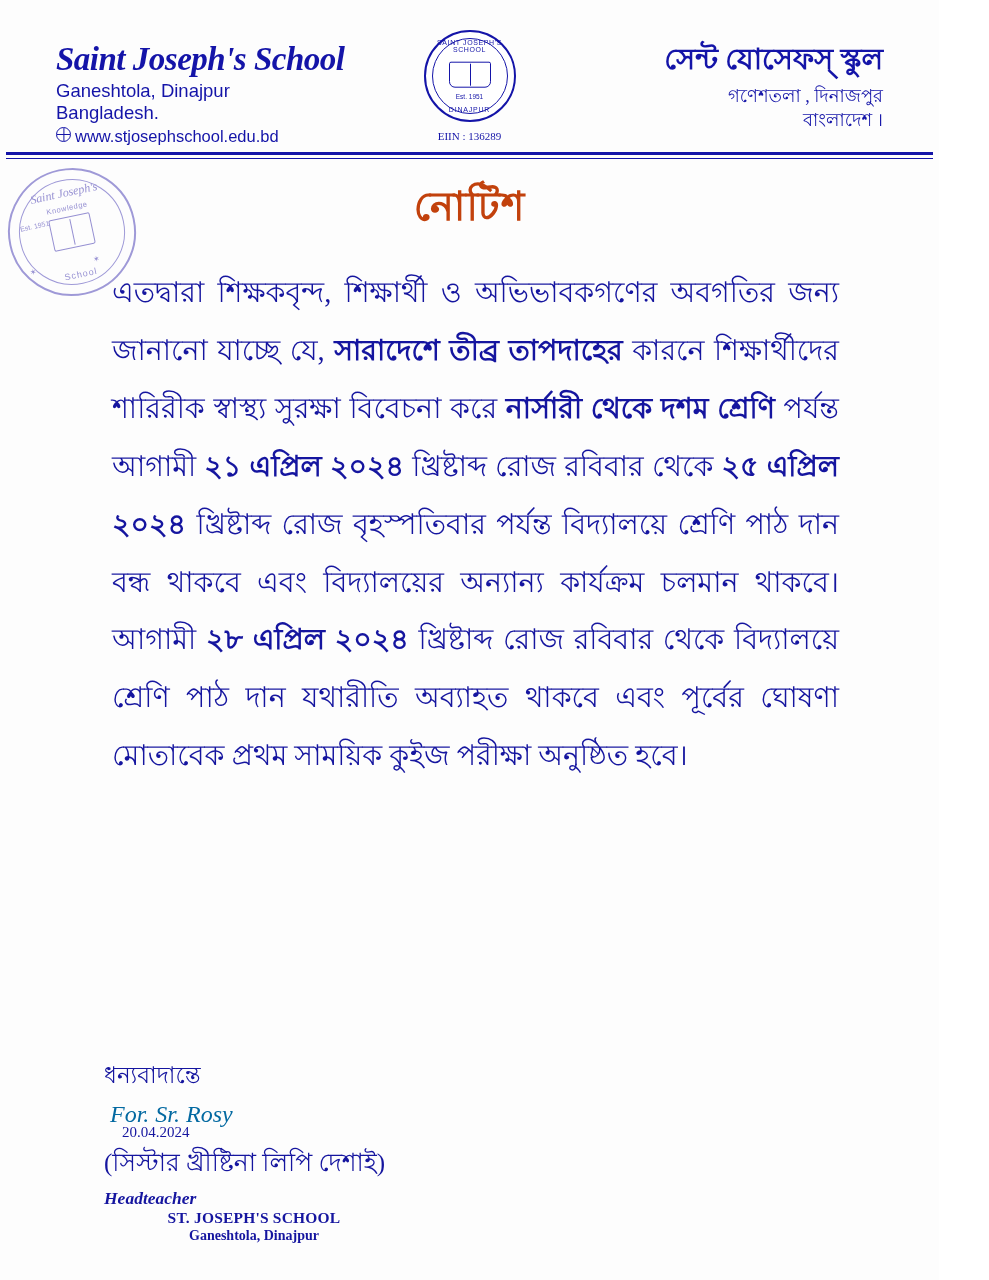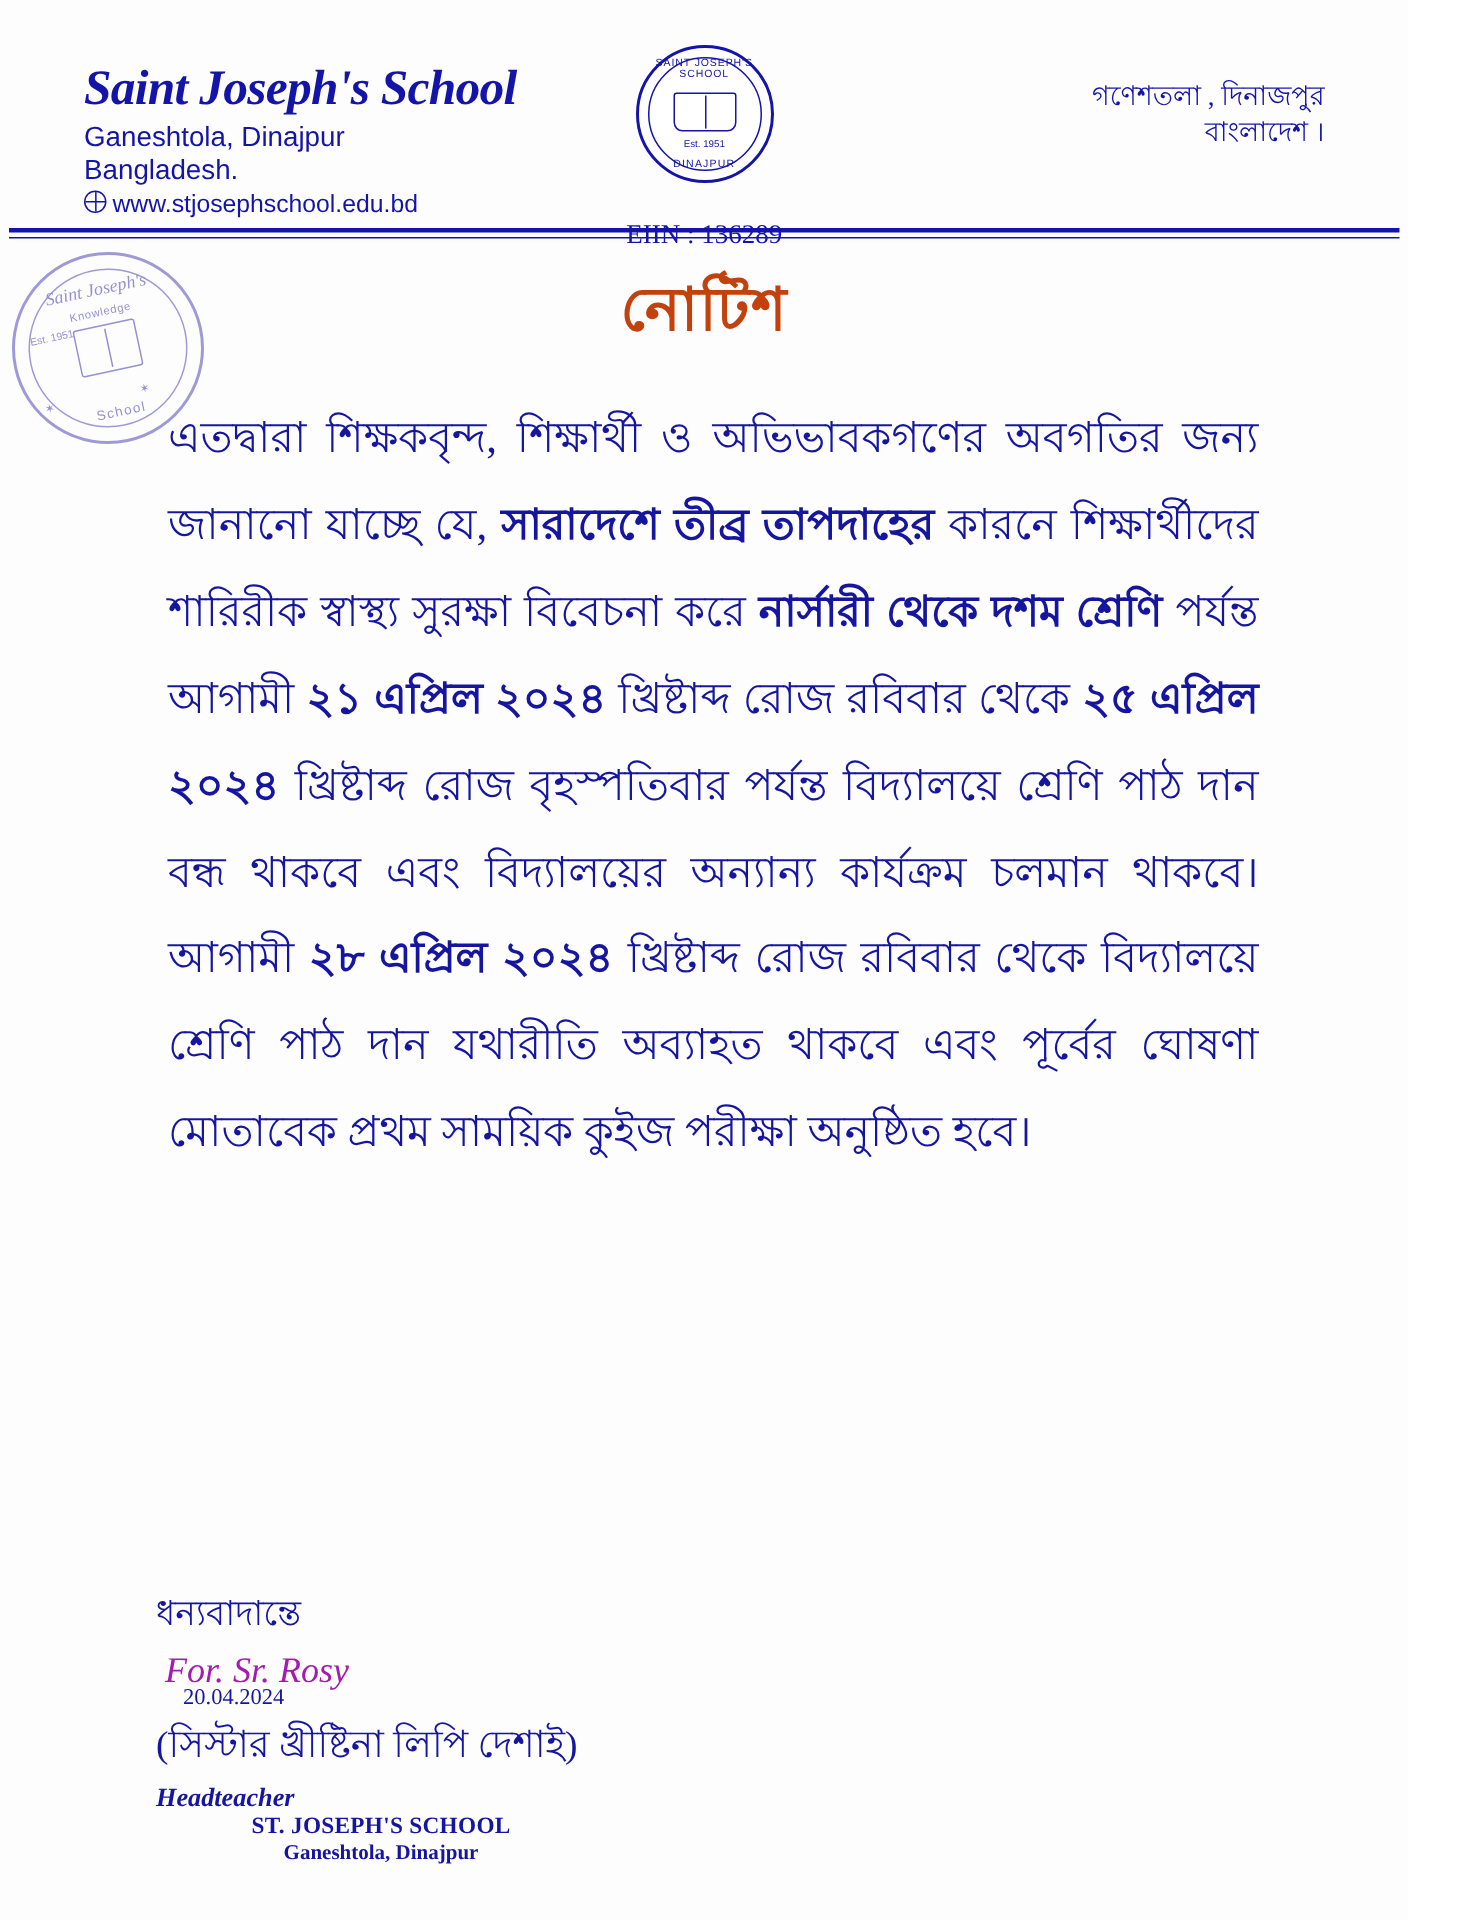--- a/index.html
+++ b/index.html
@@ -158,23 +158,23 @@
     left: 50%;
     bottom: 20px;
     transform: translateX(-50%);
     font-family: "Liberation Sans", sans-serif;
     font-size: 6.5px;
     color: #1414a8;
     white-space: nowrap;
   }
   .eiin {
     font-family: "Liberation Serif", serif;
-    font-size: 18px;
-    color: #1414a8;
-    margin-top: 24px;
+    font-size: 11px;
+    color: #1414a8;
+    margin-top: 8px;
     white-space: nowrap;
   }
 
   
   .lh-right {
     position: absolute;
     right: 56px;
     top: 44px;
     text-align: right;
     width: 330px;
@@ -322,21 +322,21 @@
   }
   .thanks {
     font-family: "Liberation Serif", serif;
     font-size: 23px;
     margin-bottom: 6px;
   }
   .signature {
     font-family: "Liberation Serif", serif;
     font-style: italic;
     font-size: 24px;
-    color: #a21caf;
+    color: #0369a1;
     margin-left: 6px;
     line-height: 1;
   }
   .sign-date {
     font-family: "Liberation Serif", serif;
     font-size: 15px;
     margin-left: 18px;
     margin-top: -2px;
   }
   .sign-name {
@@ -393,20 +393,21 @@
         <div class="inner"></div>
         <div class="arc-top">SAINT JOSEPH'S SCHOOL</div>
         <div class="book"></div>
         <div class="est">Est. 1951</div>
         <div class="arc-bottom">DINAJPUR</div>
       </div>
       <div class="eiin">EIIN : 136289</div>
     </div>
 
     <div class="lh-right">
+      <div class="school-name-bn">সেন্ট যোসেফস্‌ স্কুল</div>
       <div class="school-addr-bn">
         <div>গণেশতলা , দিনাজপুর</div>
         <div>বাংলাদেশ ।</div>
       </div>
     </div>
   </div>
 
   <div class="rule-wrap">
     <div class="rule-thick"></div>
     <div class="rule-thin"></div>

